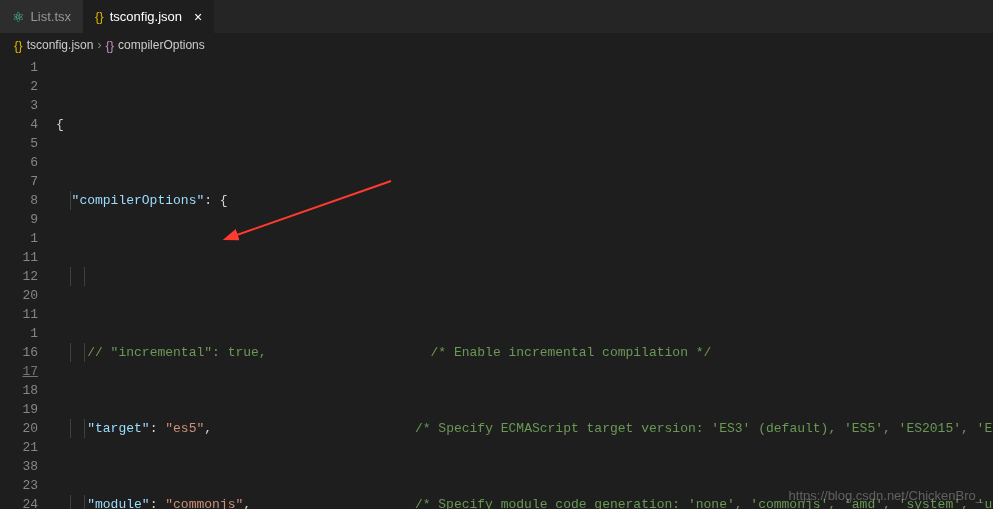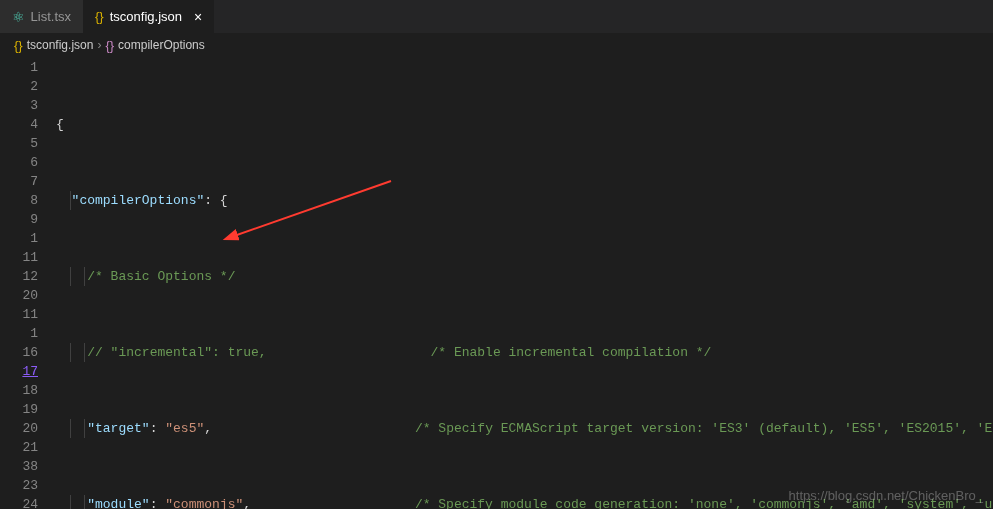--- a/index.html
+++ b/index.html
@@ -55,21 +55,21 @@
   }
   .gutter {
     width: 56px;
     text-align: right;
     padding-right: 18px;
     color: #858585;
     user-select: none;
     line-height: 19px;
     padding-top: 2px;
   }
-  .gutter .lnactive { color: #8b5cf6; text-decoration: underline; }
+  .gutter .lnactive { color: #737373; text-decoration: underline; }
   .code {
     flex: 1;
     line-height: 19px;
     padding-top: 2px;
     position: relative;
     white-space: pre;
     overflow: hidden;
   }
   .line { height: 19px; position: relative; }
   .indent-guide {
@@ -155,21 +155,21 @@
     <div>23</div>
     <div>24</div>
   </div>
 
   <div class="code">
     
     <div class="line"><span class="p">{</span></div>
     
     <div class="line"><span class="indent-guide g1"></span><span class="p">  </span><span class="key">"compilerOptions"</span><span class="p">: {</span></div>
     
-    <div class="line"><span class="indent-guide g1"></span><span class="indent-guide g2"></span><span class="p">    </span><span class="cm">/* Basic Options */</span></div>
+    <div class="line"><span class="indent-guide g1"></span><span class="indent-guide g2"></span><span class="p">    </span></div>
     
     <div class="line"><span class="indent-guide g1"></span><span class="indent-guide g2"></span><span class="p">    </span><span class="cm">// "incremental": true,</span><span class="p">                     </span><span class="cm">/* Enable incremental compilation */</span></div>
     
     <div class="line"><span class="indent-guide g1"></span><span class="indent-guide g2"></span><span class="p">    </span><span class="key">"target"</span><span class="p">: </span><span class="str">"es5"</span><span class="p">,</span><span class="p">                          </span><span class="cm">/* Specify ECMAScript target version: 'ES3' (default), 'ES5', 'ES2015', 'E</span></div>
     
     <div class="line"><span class="indent-guide g1"></span><span class="indent-guide g2"></span><span class="p">    </span><span class="key">"module"</span><span class="p">: </span><span class="str">"commonjs"</span><span class="p">,</span><span class="p">                     </span><span class="cm">/* Specify module code generation: 'none', 'commonjs', 'amd', 'system', 'u</span></div>
     
     
     
     

